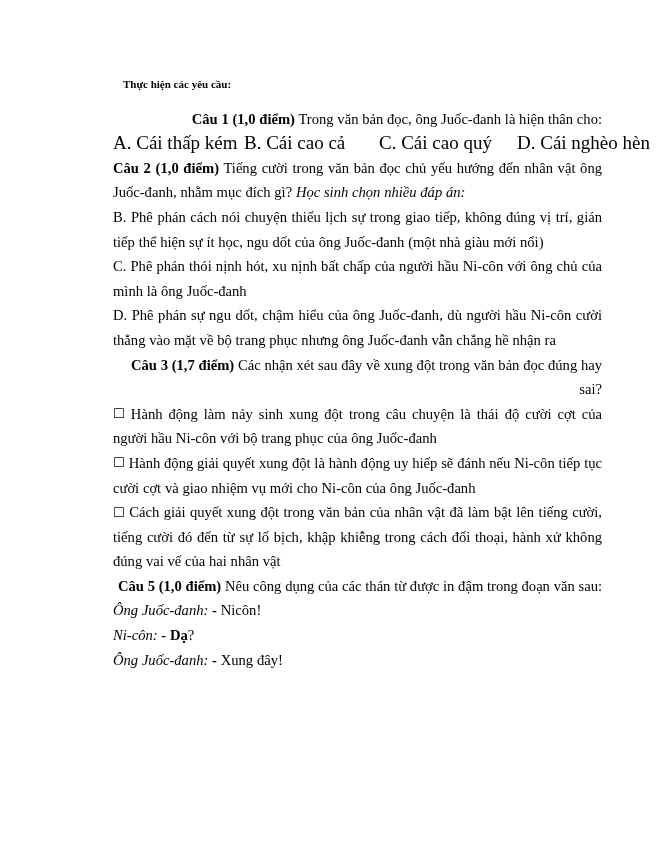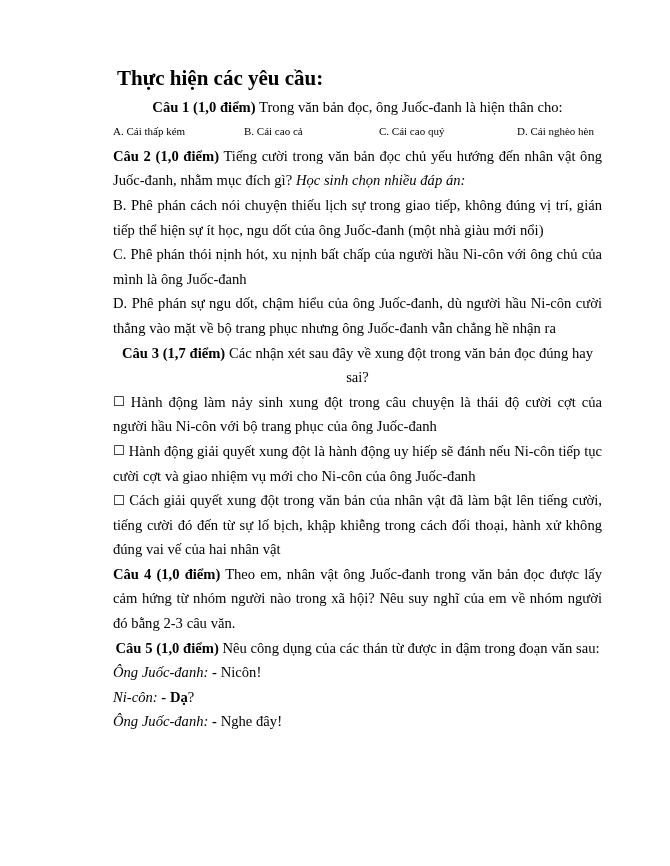--- a/index.html
+++ b/index.html
@@ -29,41 +29,41 @@
     font-size: 14.6px;
     line-height: 24.6px;
     text-align: justify;
     text-justify: inter-word;
     -webkit-hyphens: none;
     hyphens: none;
     word-spacing: 0.1px;
   }
   
   p.nojustify {
-    text-align: center;
+    text-align: right;
   }
   .b { font-weight: bold; }
   .i { font-style: italic; margin-top: 44px; }
   .heading {
     font-weight: bold;
-    font-size: 21px;
+    font-size: 11px;
     line-height: 24.6px;
-    margin: 4px;
+    margin: 10px;
   }
   .cb {
     font-family: "DejaVu Sans", sans-serif;
     font-size: 13.2px;
     line-height: 1;
     display: inline-block;
     vertical-align: 0.5px;
     letter-spacing: 0;
   }
   .opt-row {
     display: block;
-    font-size: 11px;
+    font-size: 19px;
     line-height: 24.6px;
     white-space: nowrap;
   }
   .opt-row .opt {
     display: inline-block;
   }
   .opt-a { width: 131px; }
   .opt-b { width: 135px; }
   .opt-c { width: 138px; }
   .opt-d { width: auto; }
@@ -90,24 +90,23 @@
     <p class="line nojustify"><span class="b">Câu 3 (1,7 điểm)</span><span> Các nhận xét sau đây về xung đột trong văn bản đọc đúng hay sai?</span></p>
 
 
     <p class="line"><span class="cb">☐</span>&nbsp;<span>Hành động làm nảy sinh xung đột trong câu chuyện là thái độ cười cợt của người hầu Ni-côn với bộ trang phục của ông Juốc-đanh</span></p>
 
     <p class="line"><span class="cb">☐</span>&nbsp;<span>Hành động giải quyết xung đột là hành động uy hiếp sẽ đánh nếu Ni-côn tiếp tục cười cợt và giao nhiệm vụ mới cho Ni-côn của ông Juốc-đanh</span></p>
 
     <p class="line"><span class="cb">☐</span>&nbsp;<span>Cách giải quyết xung đột trong văn bản của nhân vật đã làm bật lên tiếng cười, tiếng cười đó đến từ sự lố bịch, khập khiễng trong cách đối thoại, hành xử không đúng vai vế của hai nhân vật</span></p>
 
 
-    <p class="line"><span class="b">Câu 4 (1,0 điểm)</span><span> Theo em, nhân vật ông Juốc-đanh trong văn bản đọc được lấy cảm hứng từ nhóm người nào trong xã hội? Nêu suy nghĩ của em về nhóm người đó bằng 2-3 câu văn.</span></p>
 
     <p class="line nojustify"><span class="b">Câu 5 (1,0 điểm)</span><span> Nêu công dụng của các thán từ được in đậm trong đoạn văn sau:</span></p>
 
     <p class="line dlg"><span class="i">Ông Juốc-đanh:</span>&nbsp;<span class="b">-</span><span> Nicôn!</span></p>
 
     <p class="line dlg"><span class="i">Ni-côn:</span>&nbsp;<span class="b">-</span>&nbsp;<span class="b">Dạ</span><span>?</span></p>
 
-    <p class="line dlg"><span class="i">Ông Juốc-đanh:</span>&nbsp;<span class="b">-</span><span> Nghe đây!</span></p>
+    <p class="line dlg"><span class="i">Ông Juốc-đanh:</span>&nbsp;<span class="b">-</span><span> Xung đây!</span></p>
 
   </div>
 </div>
 
 </body></html>

